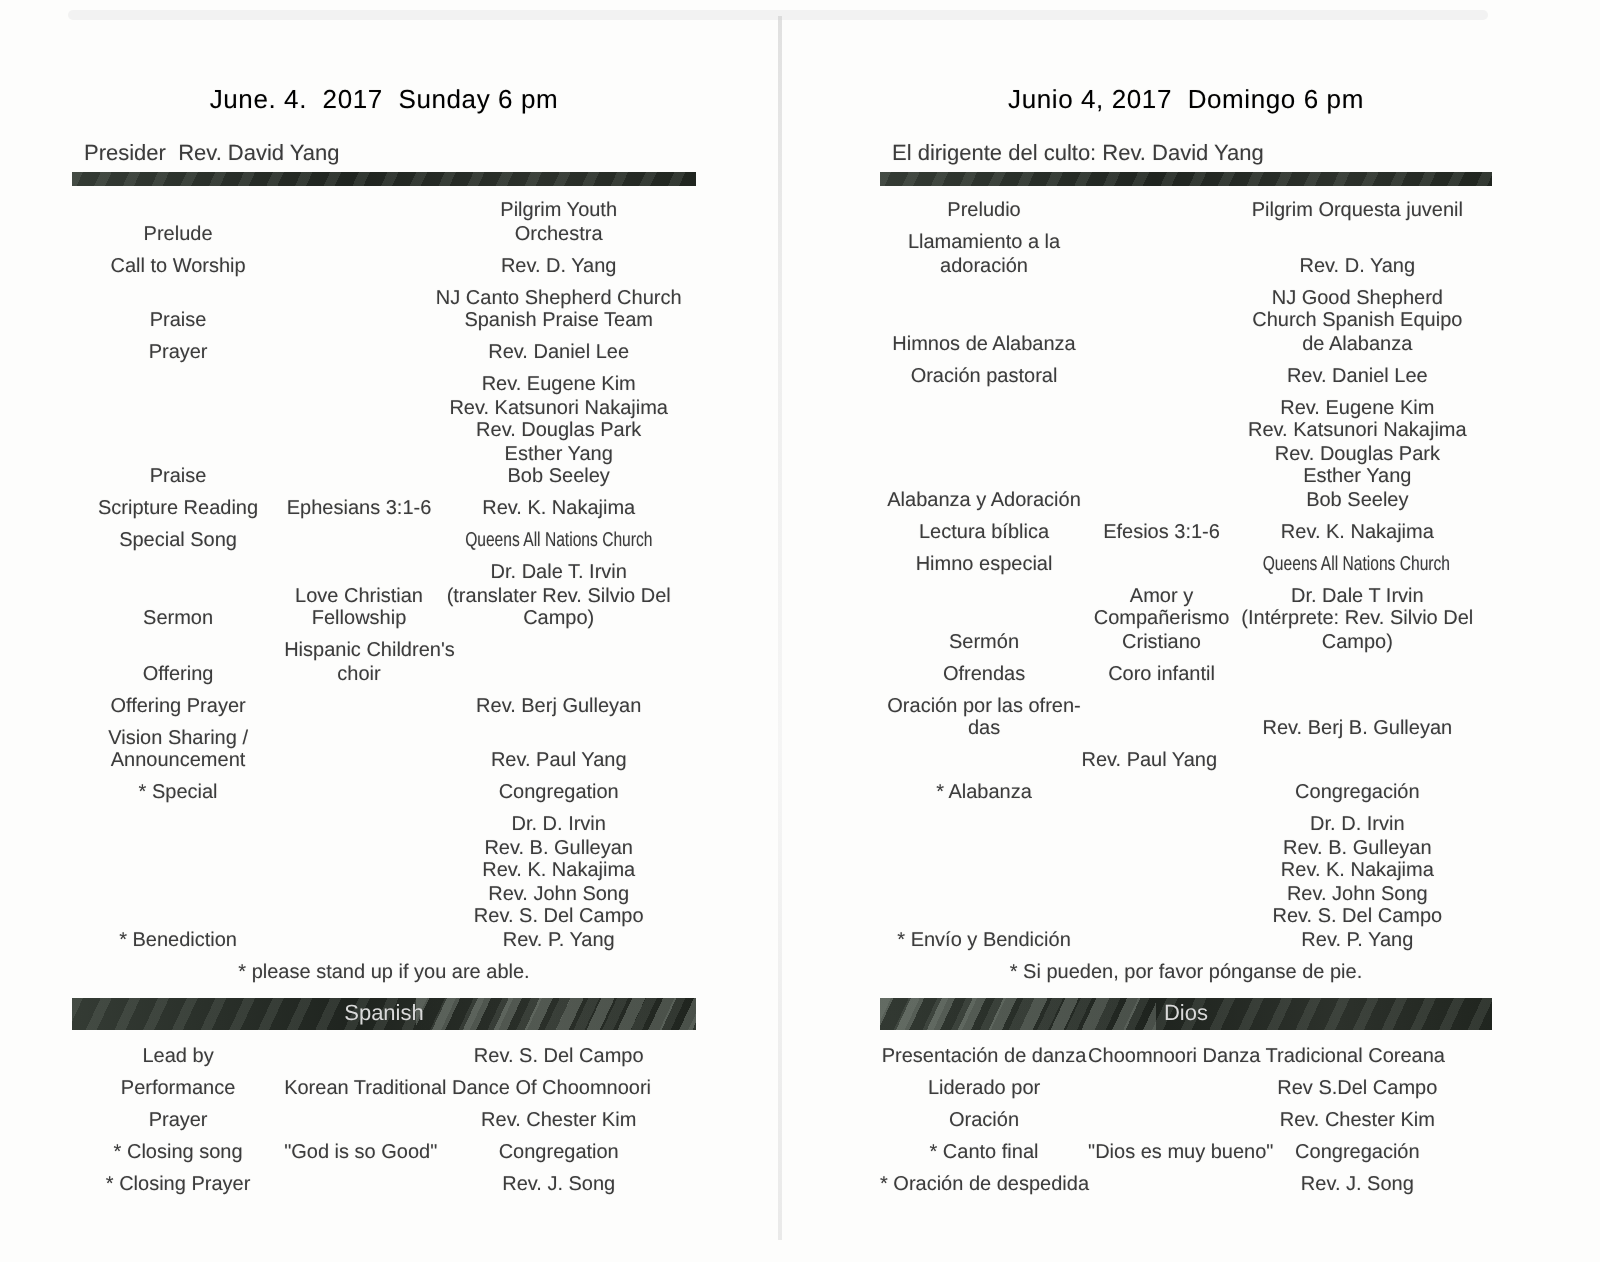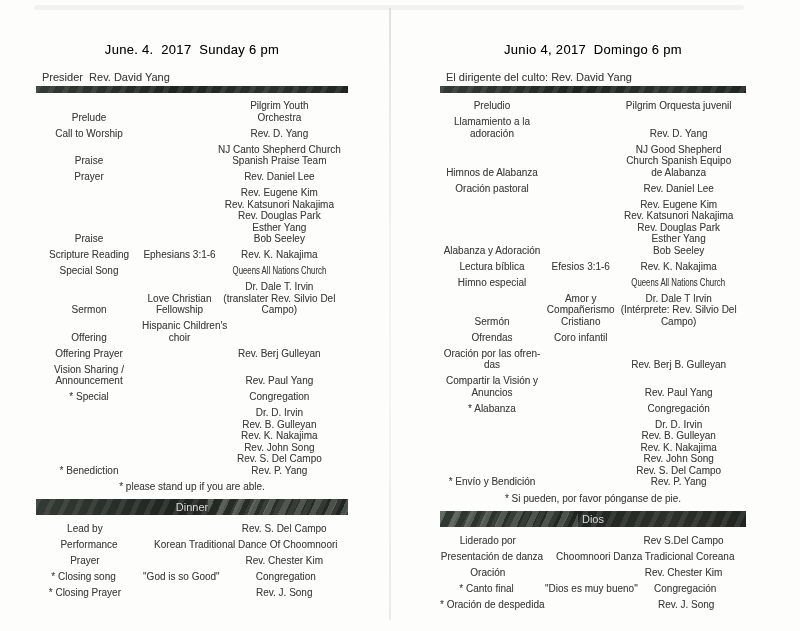--- a/index.html
+++ b/index.html
@@ -60,21 +60,21 @@
   .cl{width:34%;}
   .cm{width:24%;}
   .cv{width:40%;margin-right:2%;}
   .cspan{width:56%;}
   .condensed{transform:scaleX(.78);transform-origin:50% 50%;}
   .footnote{
     text-align:center;font-size:10px;margin-top:5px;white-space:pre;
     text-shadow:0 0 .5px rgba(70,70,70,.3);
   }
   .section{margin-top:8px;}
-  .section .row{margin-bottom:4.5px;gap:12px;}
+  .section .row{margin-bottom:4.5px;}
 </style>
 </head>
 <body>
 
 <div class="artifact-top"></div>
 <div class="fold-line"></div>
 
 <div class="page" id="pageL">
   <div class="title">June. 4.  2017  Sunday 6 pm</div>
   <div class="presider">Presider  Rev. David Yang</div>
@@ -160,21 +160,21 @@
 Rev. K. Nakajima
 Rev. John Song
 Rev. S. Del Campo
 Rev. P. Yang</div>
     </div>
   </div>
 
   <div class="footnote">* please stand up if you are able.</div>
 
   <div class="bar inkbar bar-dinner">
-    <span class="bar-label">Dinner</span>
+    <span class="bar-label">Spanish</span>
   </div>
 
   <div class="section">
     <div class="row">
       <div class="cl">Lead by</div>
       <div class="cm"></div>
       <div class="cv">Rev. S. Del Campo</div>
     </div>
     <div class="row">
       <div class="cl">Performance</div>
@@ -260,22 +260,20 @@
       <div class="cm">Coro infantil</div>
       <div class="cv"></div>
     </div>
     <div class="row">
       <div class="cl">Oración por las ofren-
 das</div>
       <div class="cm"></div>
       <div class="cv">Rev. Berj B. Gulleyan</div>
     </div>
     <div class="row">
-      <div class="cl">Compartir la Visión y
-Anuncios</div>
       <div class="cm"></div>
       <div class="cv">Rev. Paul Yang</div>
     </div>
     <div class="row">
       <div class="cl">* Alabanza</div>
       <div class="cm"></div>
       <div class="cv">Congregación</div>
     </div>
     <div class="row">
       <div class="cl">* Envío y Bendición</div>
@@ -290,27 +288,27 @@
   </div>
 
   <div class="footnote">* Si pueden, por favor pónganse de pie.</div>
 
   <div class="bar inkbar bar-cena">
     <span class="bar-label">Dios</span>
   </div>
 
   <div class="section">
     <div class="row">
-      <div class="cl">Liderado por</div>
-      <div class="cm"></div>
-      <div class="cv">Rev S.Del Campo</div>
-    </div>
-    <div class="row">
       <div class="cl">Presentación de danza</div>
       <div class="cspan">Choomnoori Danza Tradicional Coreana</div>
+    </div>
+    <div class="row">
+      <div class="cl">Liderado por</div>
+      <div class="cm"></div>
+      <div class="cv">Rev S.Del Campo</div>
     </div>
     <div class="row">
       <div class="cl">Oración</div>
       <div class="cm"></div>
       <div class="cv">Rev. Chester Kim</div>
     </div>
     <div class="row">
       <div class="cl">* Canto final</div>
       <div class="cm">"Dios es muy bueno"</div>
       <div class="cv">Congregación</div>

